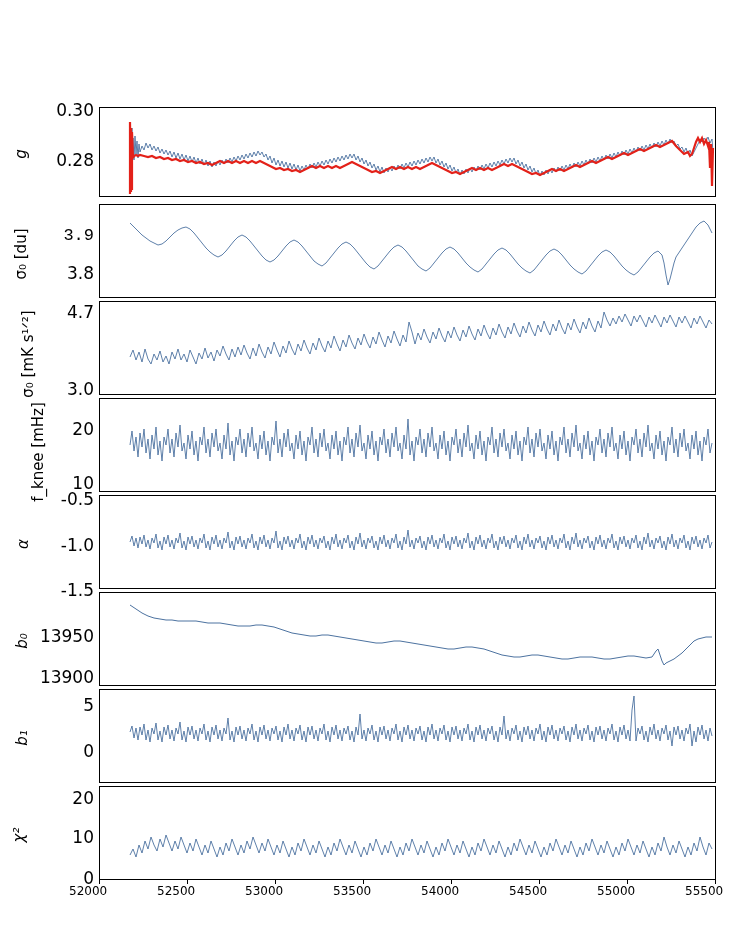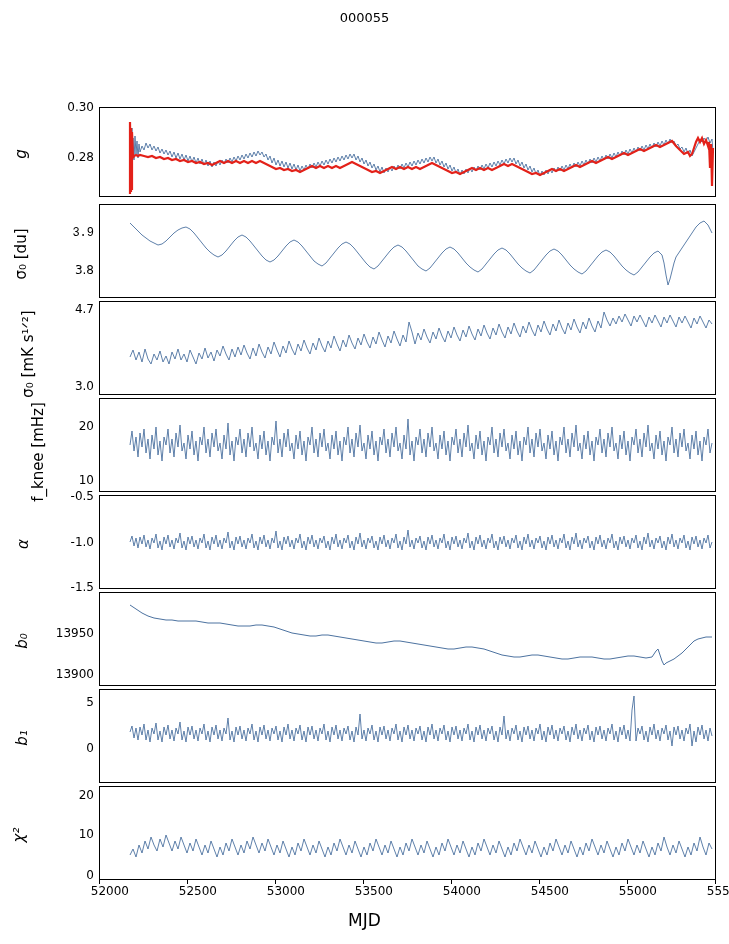--- a/index.html
+++ b/index.html
@@ -2,31 +2,30 @@
 <html><head>
 <meta charset="utf-8">
 <style>
   html,body{margin:0;padding:0;background:#ffffff;}
   body{width:729px;height:944px;font-family:"DejaVu Sans",sans-serif;color:#000;}
   #root{position:relative;width:729px;height:944px;}
   .title{position:absolute;top:10px;left:0;width:729px;text-align:center;font-size:13px;color:#000;}
   .panel{position:absolute;box-sizing:border-box;border:1px solid #000;background:#fff;}
   .panel svg{display:block;}
   .ylabel{position:absolute;font-size:15px;color:#000;transform-origin:50% 50%;white-space:nowrap;}
-  .ytick{position:absolute;font-size:12px;color:#000;text-align:right;white-space:nowrap;}
-  .xtick{position:absolute;font-size:12px;color:#000;text-align:right;white-space:nowrap;}
+  .ytick{position:absolute;font-size:17px;color:#000;text-align:right;white-space:nowrap;}
+  .xtick{position:absolute;font-size:12px;color:#000;text-align:left;white-space:nowrap;}
   .xlabel{position:absolute;font-size:17px;color:#000;text-align:center;width:729px;left:0;}
   .tickmark{position:absolute;background:#000;}
 </style>
 </head>
 <body>
 
 <div id="root">
 
-  <div class="title">000055</div>
 
   <div class="panel" style="left:99px;top:107px;width:617px;height:90px;">
     <svg width="615" height="88" viewBox="0 0 615 88" preserveAspectRatio="none">
       <polyline fill="none" stroke="#4c72a0" stroke-width="0.9" points="30,72 31,40 32,20 32,60 33,30 34,52 35,28 36,46 37,33 38,50 39,36 40,44 42,38 44,42 46,35 48,40 50,36 52,42 54,38 56,43 58,39 60,45 62,41 64,46 66,42 68,47 70,43 72,49 74,44 76,50 78,45 80,51 82,46 84,52 86,47 88,53 90,48 92,54 94,49 96,55 98,50 100,56 102,51 104,57 106,52 108,58 110,53 112,59 114,54 116,58 118,53 120,57 122,52 124,56 126,51 128,55 130,50 132,54 134,49 136,53 138,48 140,52 142,47 144,51 146,46 148,50 150,45 152,49 154,44 156,48 158,43 160,47 162,44 164,49 166,46 168,52 170,48 172,55 174,50 176,57 178,52 180,58 182,53 184,59 186,54 188,60 190,55 192,61 194,56 196,62 198,57 200,63 202,58 204,62 206,57 208,61 210,56 212,60 214,55 216,59 218,54 220,58 222,53 224,57 226,52 228,56 230,51 232,55 234,50 236,54 238,49 240,53 242,48 244,52 246,47 248,51 250,46 252,50 254,46 256,52 258,48 260,54 262,50 264,56 266,52 268,58 270,54 272,60 274,56 276,62 278,58 280,64 282,59 284,65 286,60 288,64 290,59 292,63 294,58 296,62 298,57 300,61 302,56 304,60 306,55 308,59 310,54 312,58 314,53 316,57 318,52 320,56 322,51 324,55 326,50 328,54 330,49 332,53 334,49 336,55 338,51 340,57 342,53 344,59 346,55 348,61 350,57 352,63 354,59 356,65 358,61 360,67 362,62 364,66 366,61 368,65 370,60 372,64 374,59 376,63 378,58 380,62 382,57 384,61 386,56 388,60 390,55 392,59 394,54 396,58 398,53 400,57 402,52 404,56 406,51 408,55 410,50 412,54 414,50 416,56 418,52 420,58 422,54 424,60 426,56 428,62 430,58 432,64 434,60 436,66 438,62 440,68 442,63 444,67 446,62 448,66 450,61 452,65 454,60 456,64 458,59 460,63 462,58 464,62 466,57 468,61 470,56 472,60 474,55 476,59 478,54 480,58 482,53 484,57 486,52 488,56 490,51 492,55 494,50 496,54 498,49 500,53 502,48 504,52 506,47 508,51 510,46 512,50 514,45 516,49 518,44 520,48 522,43 524,47 526,42 528,46 530,41 532,45 534,40 536,44 538,39 540,43 542,38 544,42 546,37 548,41 550,36 552,40 554,35 556,39 558,34 560,38 562,33 564,37 566,32 568,36 570,31 572,35 574,33 576,38 578,36 580,41 582,39 584,44 586,40 588,46 590,42 592,48 594,44 596,40 598,36 600,32 602,34 604,30 606,33 608,29 610,35 612,31 613,44"></polyline>
       <polyline fill="none" stroke="#e32119" stroke-width="2.2" points="30,86 30,14 31,84 31,20 32,82 32,24 33,50 34,48 36,47 38,48 40,47 44,48 48,49 52,48 56,50 60,49 64,51 68,50 72,52 76,51 80,53 84,52 88,54 92,53 96,55 100,54 104,56 108,55 112,57 116,55 120,53 124,55 128,53 132,55 136,53 140,55 144,53 148,55 152,53 156,55 160,53 164,55 168,57 172,59 176,61 180,60 184,62 188,61 192,63 196,62 200,64 204,62 208,60 212,58 216,60 220,58 224,60 228,58 232,60 236,58 240,60 244,58 248,56 252,54 256,56 260,58 264,60 268,62 272,64 276,63 280,65 284,63 288,61 292,59 296,61 300,59 304,61 308,59 312,61 316,59 320,61 324,59 328,57 332,55 336,57 340,59 344,61 348,63 352,65 356,64 360,66 364,64 368,62 372,60 376,62 380,60 384,62 388,60 392,62 396,60 400,58 404,56 408,58 412,56 416,58 420,60 424,62 428,64 432,66 436,65 440,67 444,65 448,63 452,61 456,63 460,61 464,63 468,61 472,59 476,57 480,59 484,57 488,55 492,53 496,55 500,53 504,51 508,49 512,51 516,49 520,47 524,45 528,47 532,45 536,43 540,41 544,43 548,41 552,39 556,37 560,39 564,37 568,35 572,33 576,38 580,42 584,46 588,44 590,48 592,46 594,40 596,34 598,30 600,34 602,30 604,36 606,32 608,38 609,34 610,60 611,36 612,78 613,40"></polyline>
     </svg>
   </div>
   <div class="ylabel" style="left:16px;top:145px;transform:rotate(-90deg);font-style:italic;">g</div>
   <div class="ytick" style="left:52px;top:100px;width:42px;">0.30</div>
   <div class="ytick" style="left:52px;top:150px;width:42px;">0.28</div>
@@ -107,15 +106,14 @@
 
   <div class="xtick" style="left:69px;top:884px;width:60px;">52000</div>
   <div class="xtick" style="left:157px;top:884px;width:60px;">52500</div>
   <div class="xtick" style="left:245px;top:884px;width:60px;">53000</div>
   <div class="xtick" style="left:333px;top:884px;width:60px;">53500</div>
   <div class="xtick" style="left:421px;top:884px;width:60px;">54000</div>
   <div class="xtick" style="left:509px;top:884px;width:60px;">54500</div>
   <div class="xtick" style="left:597px;top:884px;width:60px;">55000</div>
   <div class="xtick" style="left:685px;top:884px;width:60px;">55500</div>
 
-  <div class="xlabel" style="top:910px;">MJD</div>
 
 </div>
 
 </body></html>

